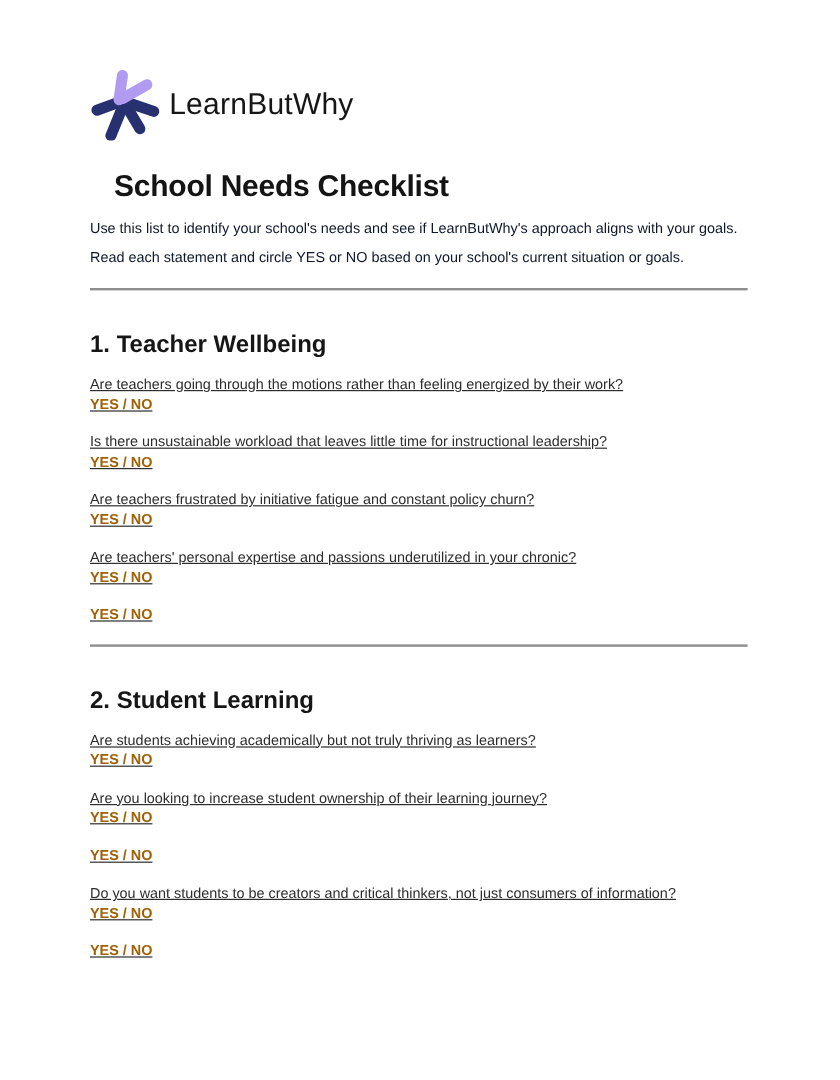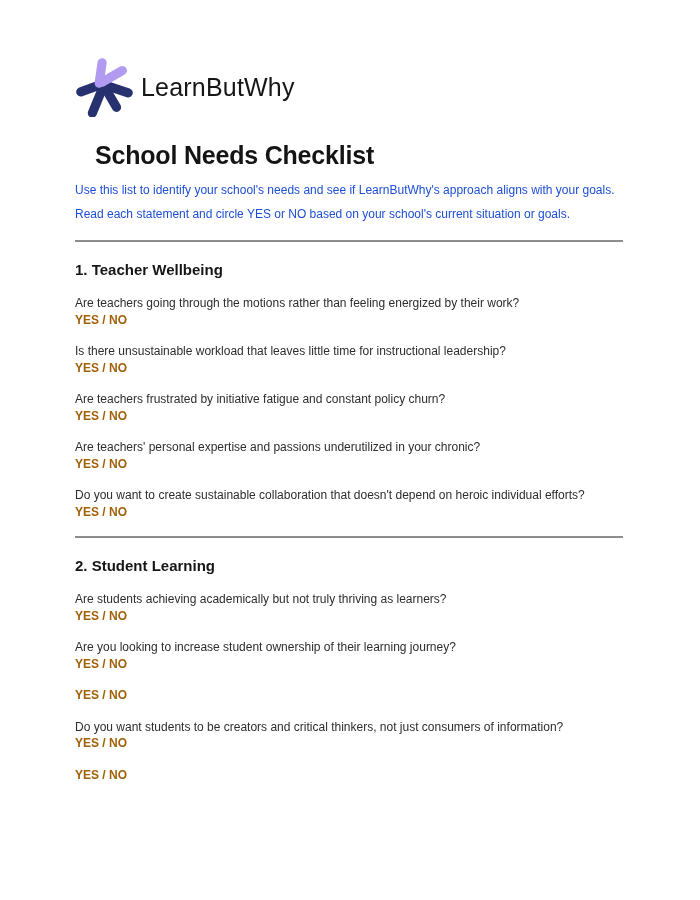--- a/index.html
+++ b/index.html
@@ -38,40 +38,40 @@
     font-weight: bold;
     color: #141414;
     letter-spacing: -0.2px;
     line-height: 29px;
     margin-bottom: 10px;
     margin-left: 20px;
   }
   .intro {
     font-size: 12px;
     line-height: 20px;
-    color: #1d4ed8;
+    color: #0f172a;
     margin-top: 4px;
   }
 
   .divider {
     border: none;
     border-top: 2px solid #8e8e8e;
     margin-top: 16px;
     width: 548px;
   }
 
   .section-heading {
-    font-size: 15px;
+    font-size: 20px;
     font-weight: bold;
     color: #161616;
     line-height: 20px;
-    margin-top: 18px;
+    margin-top: 35px;
   }
 
-  .qblock { margin-top: 15px; }
+  .qblock { margin-top: 15px; text-decoration: underline; }
   .qblock:first-of-type { margin-top: 16px; }
   .qtext {
     font-size: 12px;
     line-height: 16.5px;
     color: #2d2d2d;
     white-space: nowrap;
   }
   .answer {
     font-size: 12px;
     line-height: 16.5px;
@@ -125,21 +125,20 @@
       </div>
       <div class="qblock">
         <div class="qtext">Are teachers frustrated by initiative fatigue and constant policy churn?</div>
         <div class="answer">YES / NO</div>
       </div>
       <div class="qblock">
         <div class="qtext">Are teachers' personal expertise and passions underutilized in your chronic?</div>
         <div class="answer">YES / NO</div>
       </div>
       <div class="qblock">
-        <div class="qtext">Do you want to create sustainable collaboration that doesn't depend on heroic individual efforts?</div>
         <div class="answer">YES / NO</div>
       </div>
     </div>
 
     <hr class="divider">
 
     <div>
       <div class="section-heading">2. Student Learning</div>
 
       <div class="qblock">

